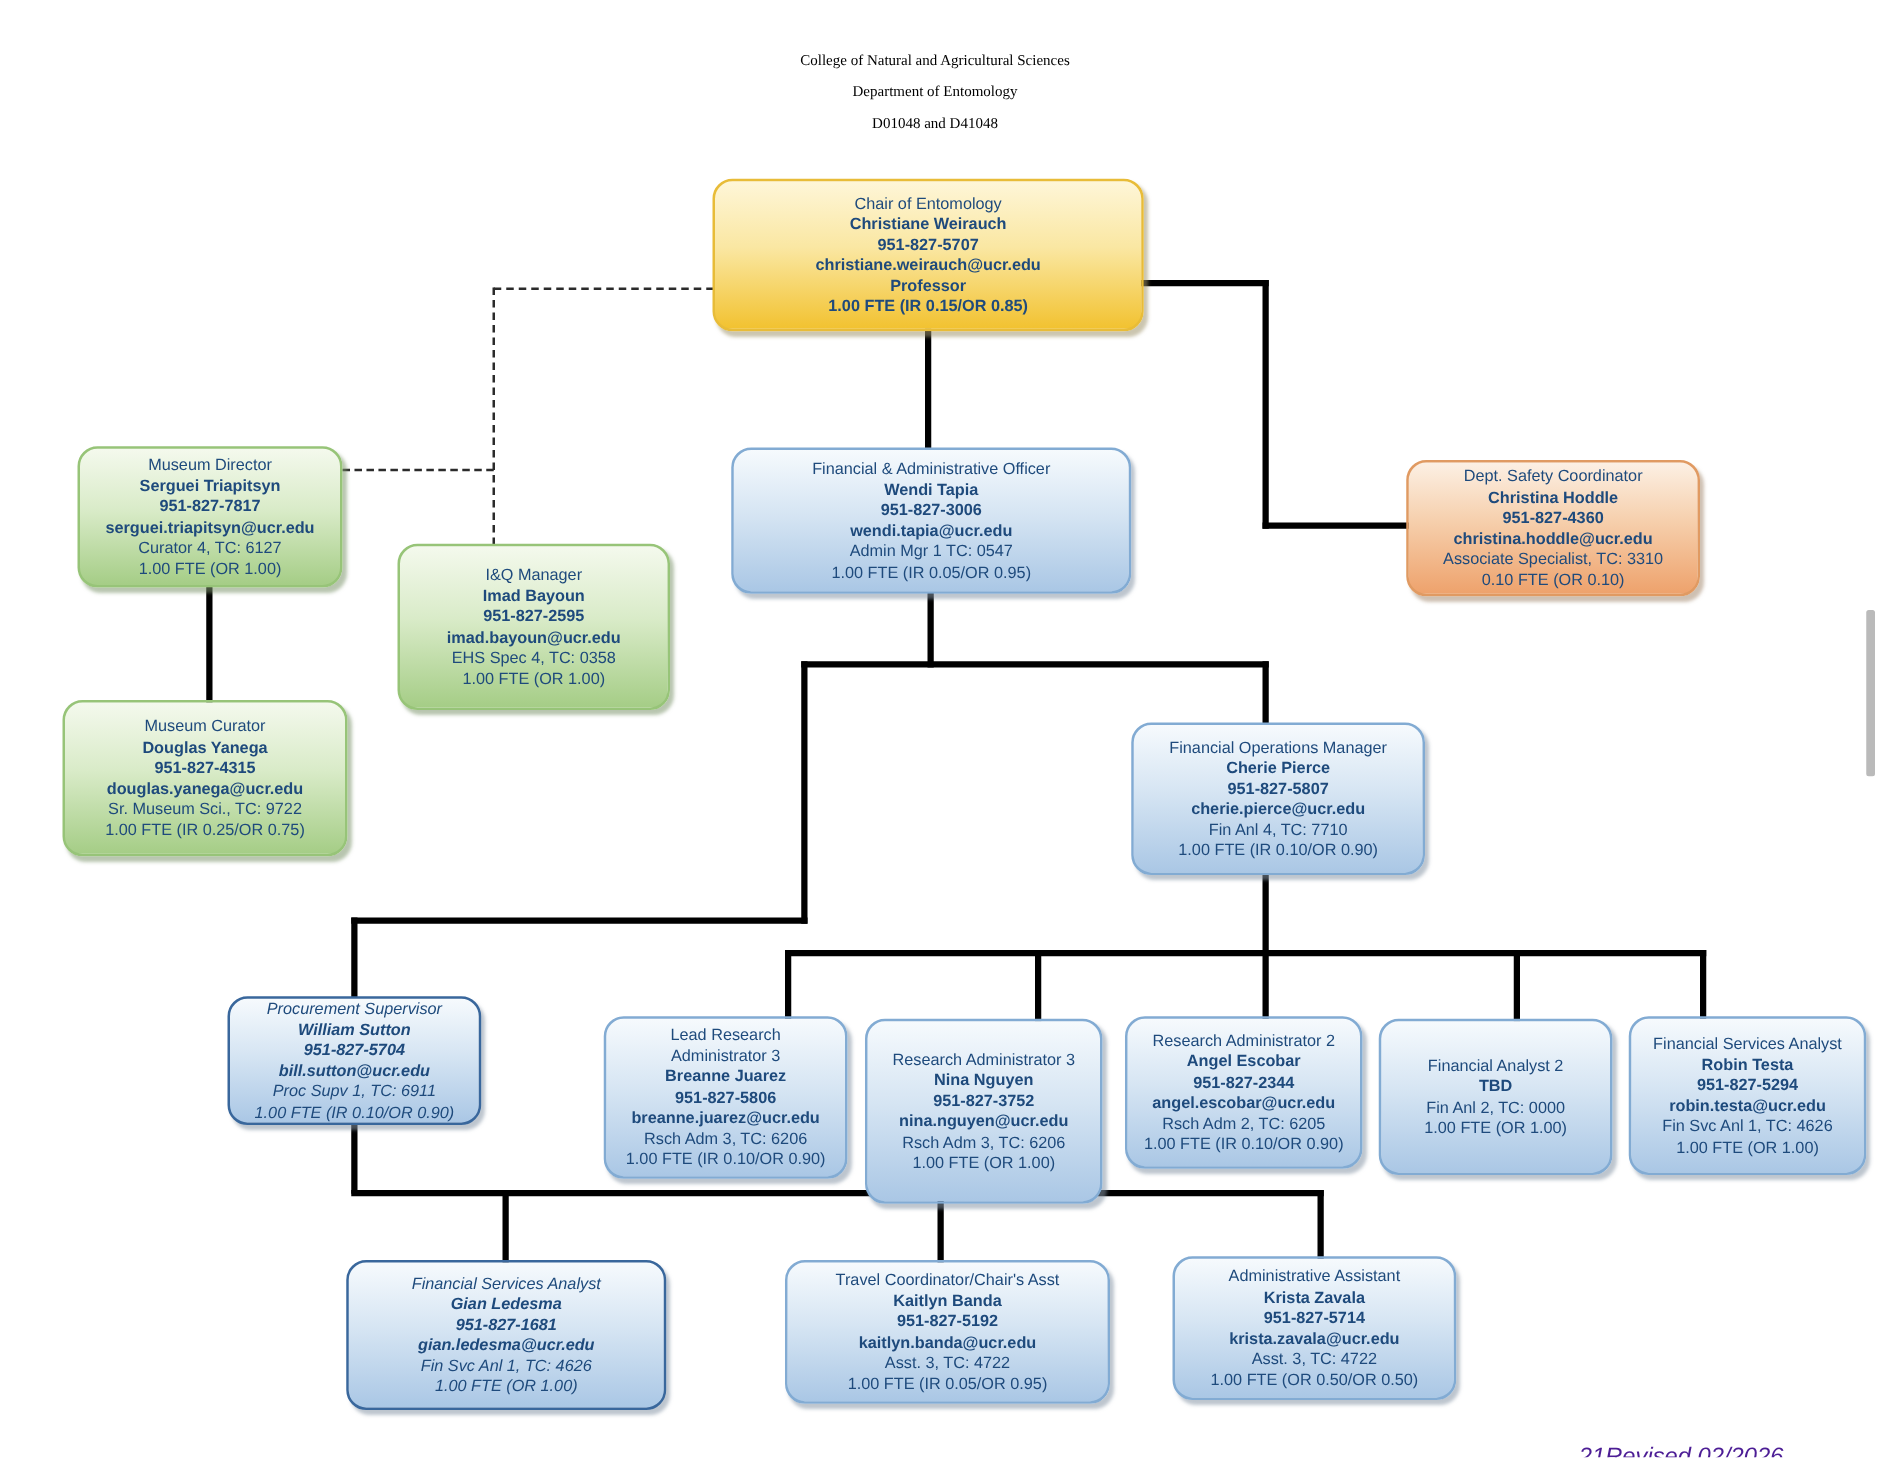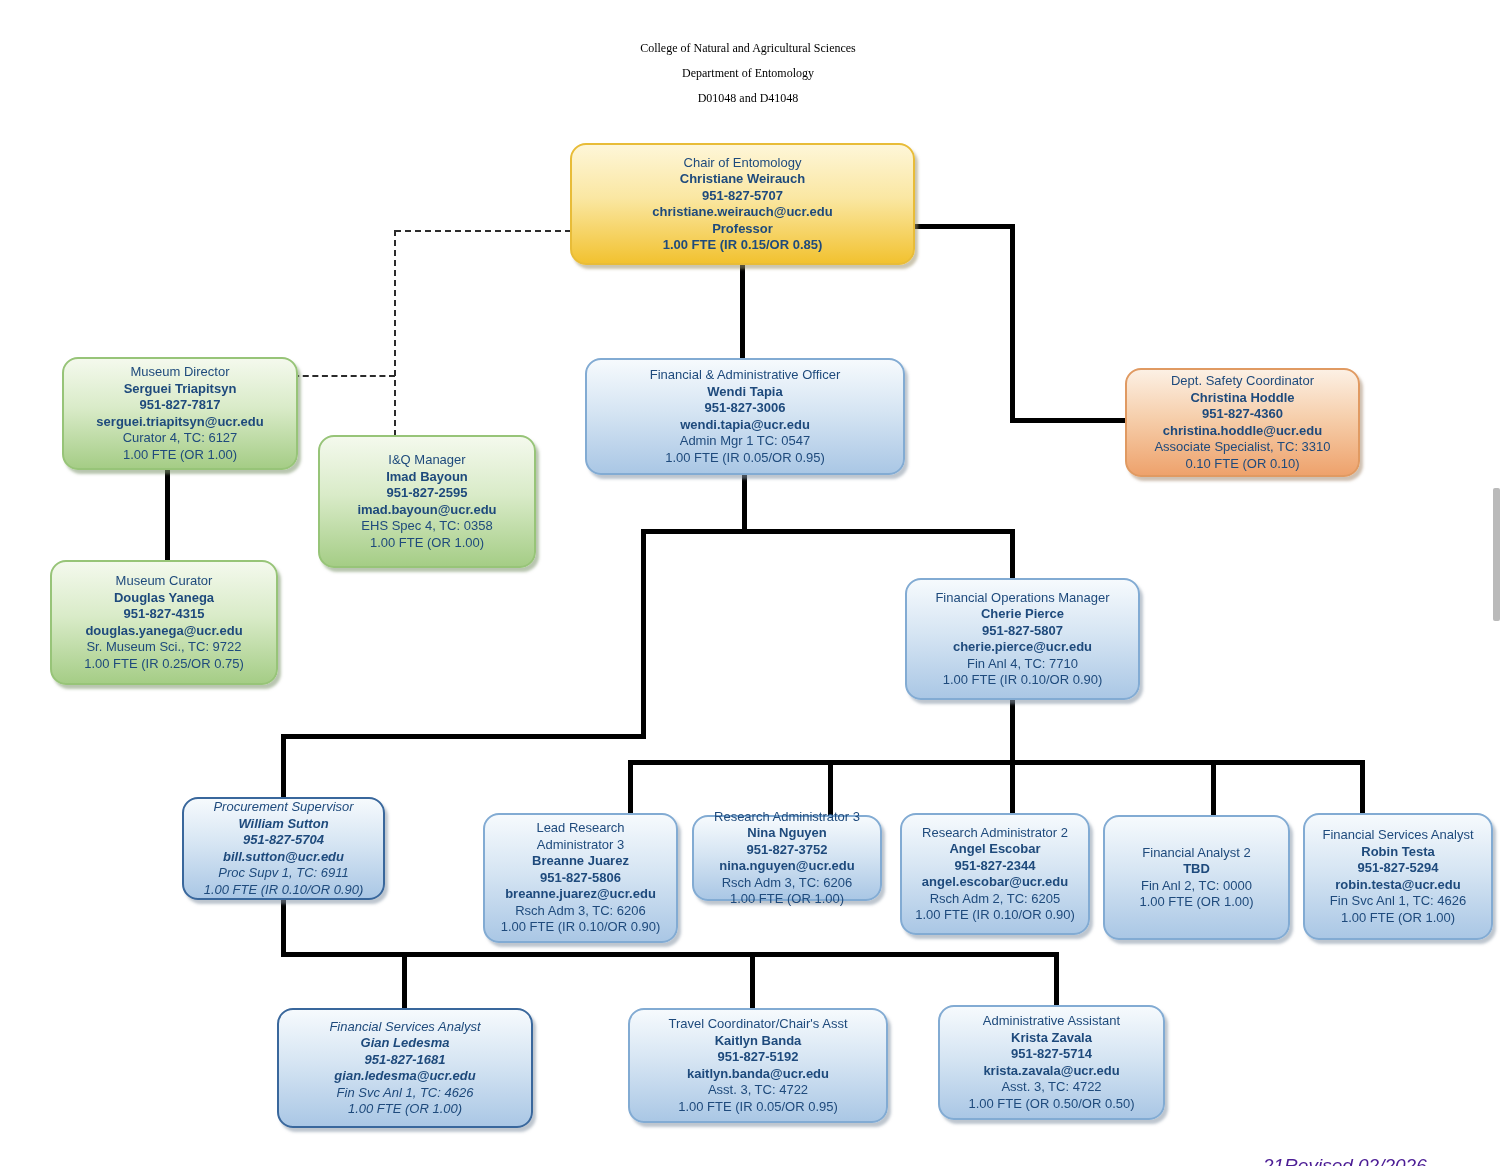--- a/index.html
+++ b/index.html
@@ -72,21 +72,21 @@
   <div class="dash-h" style="left:274px;top:375px;width:121px;"></div>
 
   <div class="orgbox gold" style="left:570px;top:143px;width:345px;height:122px;">
       <div class="bline">Chair of Entomology</div>
       <div class="bline bold">Christiane Weirauch</div>
       <div class="bline bold">951-827-5707</div>
       <div class="bline bold">christiane.weirauch@ucr.edu</div>
       <div class="bline bold">Professor</div>
       <div class="bline bold">1.00 FTE (IR 0.15/OR 0.85)</div>
     </div>
-  <div class="orgbox green" style="left:62px;top:357px;width:236px;height:113px;">
+  <div class="orgbox green" style="left:62px;top:357px;width:212px;height:113px;">
       <div class="bline">Museum Director</div>
       <div class="bline bold">Serguei Triapitsyn</div>
       <div class="bline bold">951-827-7817</div>
       <div class="bline bold">serguei.triapitsyn@ucr.edu</div>
       <div class="bline">Curator 4, TC: 6127</div>
       <div class="bline">1.00 FTE (OR 1.00)</div>
     </div>
   <div class="orgbox green" style="left:318px;top:435px;width:218px;height:133px;">
       <div class="bline">I&amp;Q Manager</div>
       <div class="bline bold">Imad Bayoun</div>
@@ -137,21 +137,21 @@
     </div>
   <div class="orgbox blue" style="left:483px;top:813px;width:195px;height:130px;">
       <div class="bline">Lead Research</div>
       <div class="bline">Administrator 3</div>
       <div class="bline bold">Breanne Juarez</div>
       <div class="bline bold">951-827-5806</div>
       <div class="bline bold">breanne.juarez@ucr.edu</div>
       <div class="bline">Rsch Adm 3, TC: 6206</div>
       <div class="bline">1.00 FTE (IR 0.10/OR 0.90)</div>
     </div>
-  <div class="orgbox blue" style="left:692px;top:815px;width:190px;height:86px;">
+  <div class="orgbox blue" style="left:692px;top:815px;width:190px;height:148px;">
       <div class="bline">Research Administrator 3</div>
       <div class="bline bold">Nina Nguyen</div>
       <div class="bline bold">951-827-3752</div>
       <div class="bline bold">nina.nguyen@ucr.edu</div>
       <div class="bline">Rsch Adm 3, TC: 6206</div>
       <div class="bline">1.00 FTE (OR 1.00)</div>
     </div>
   <div class="orgbox blue" style="left:900px;top:813px;width:190px;height:122px;">
       <div class="bline">Research Administrator 2</div>
       <div class="bline bold">Angel Escobar</div>

